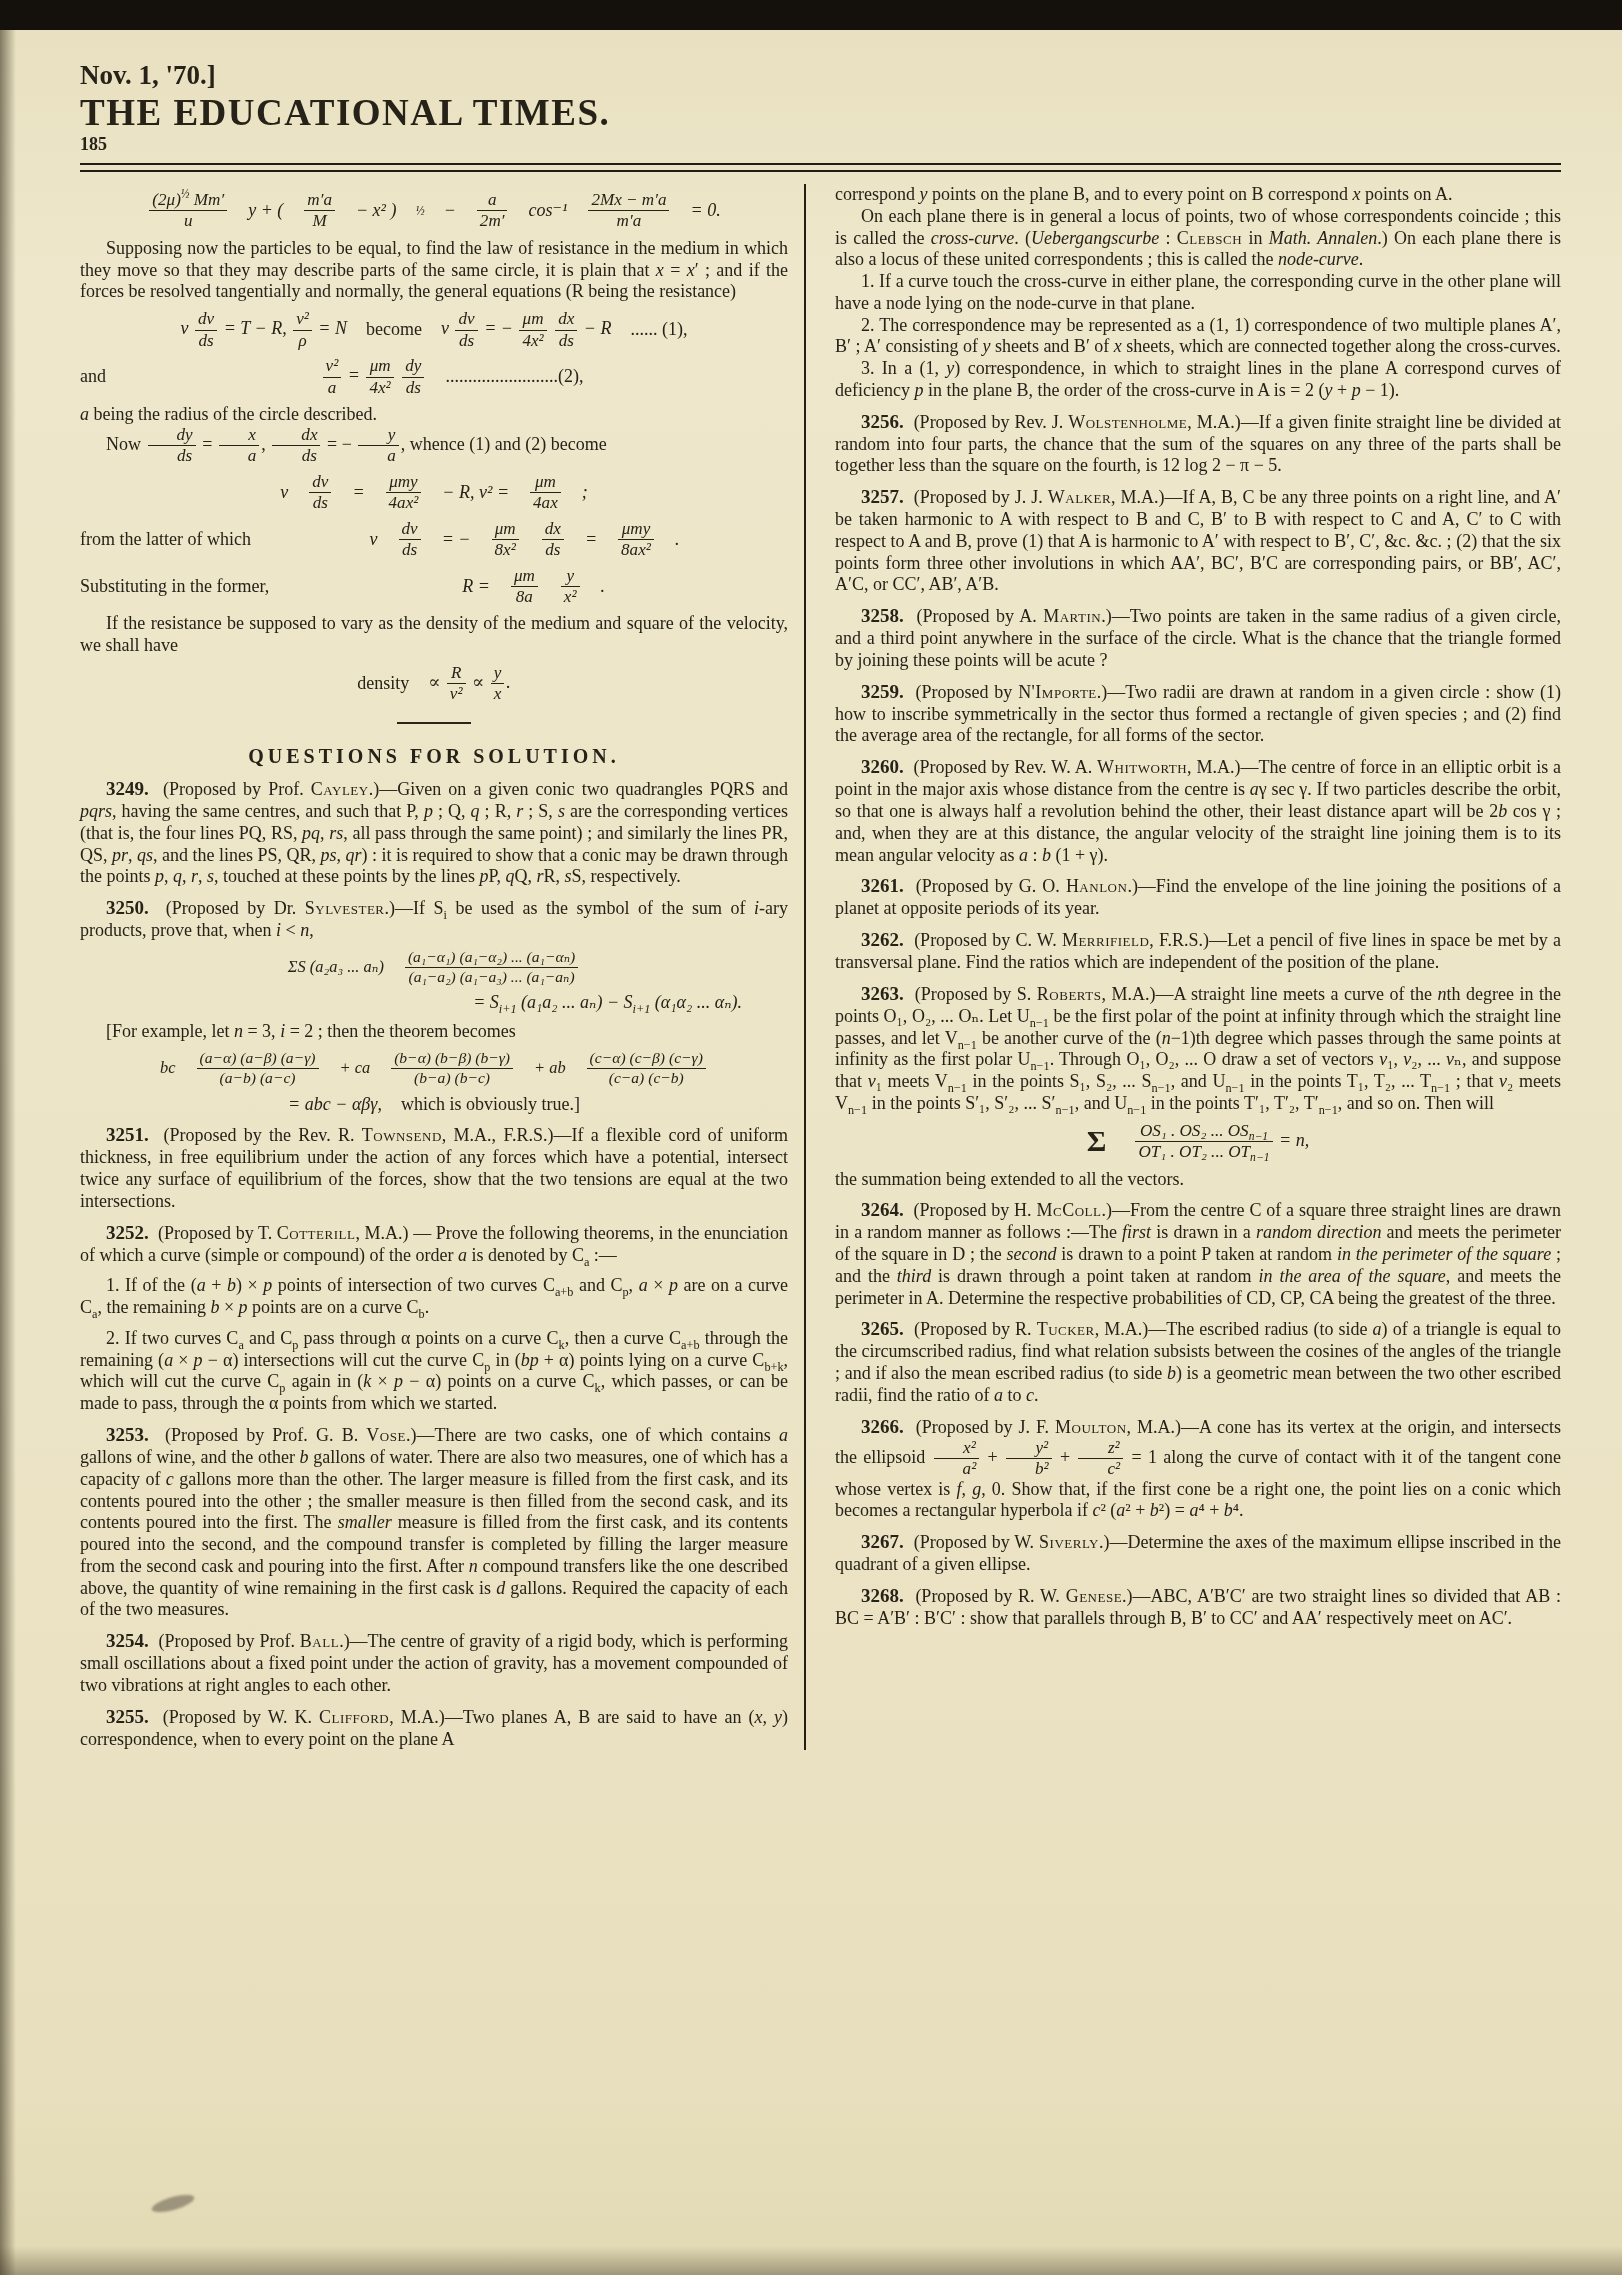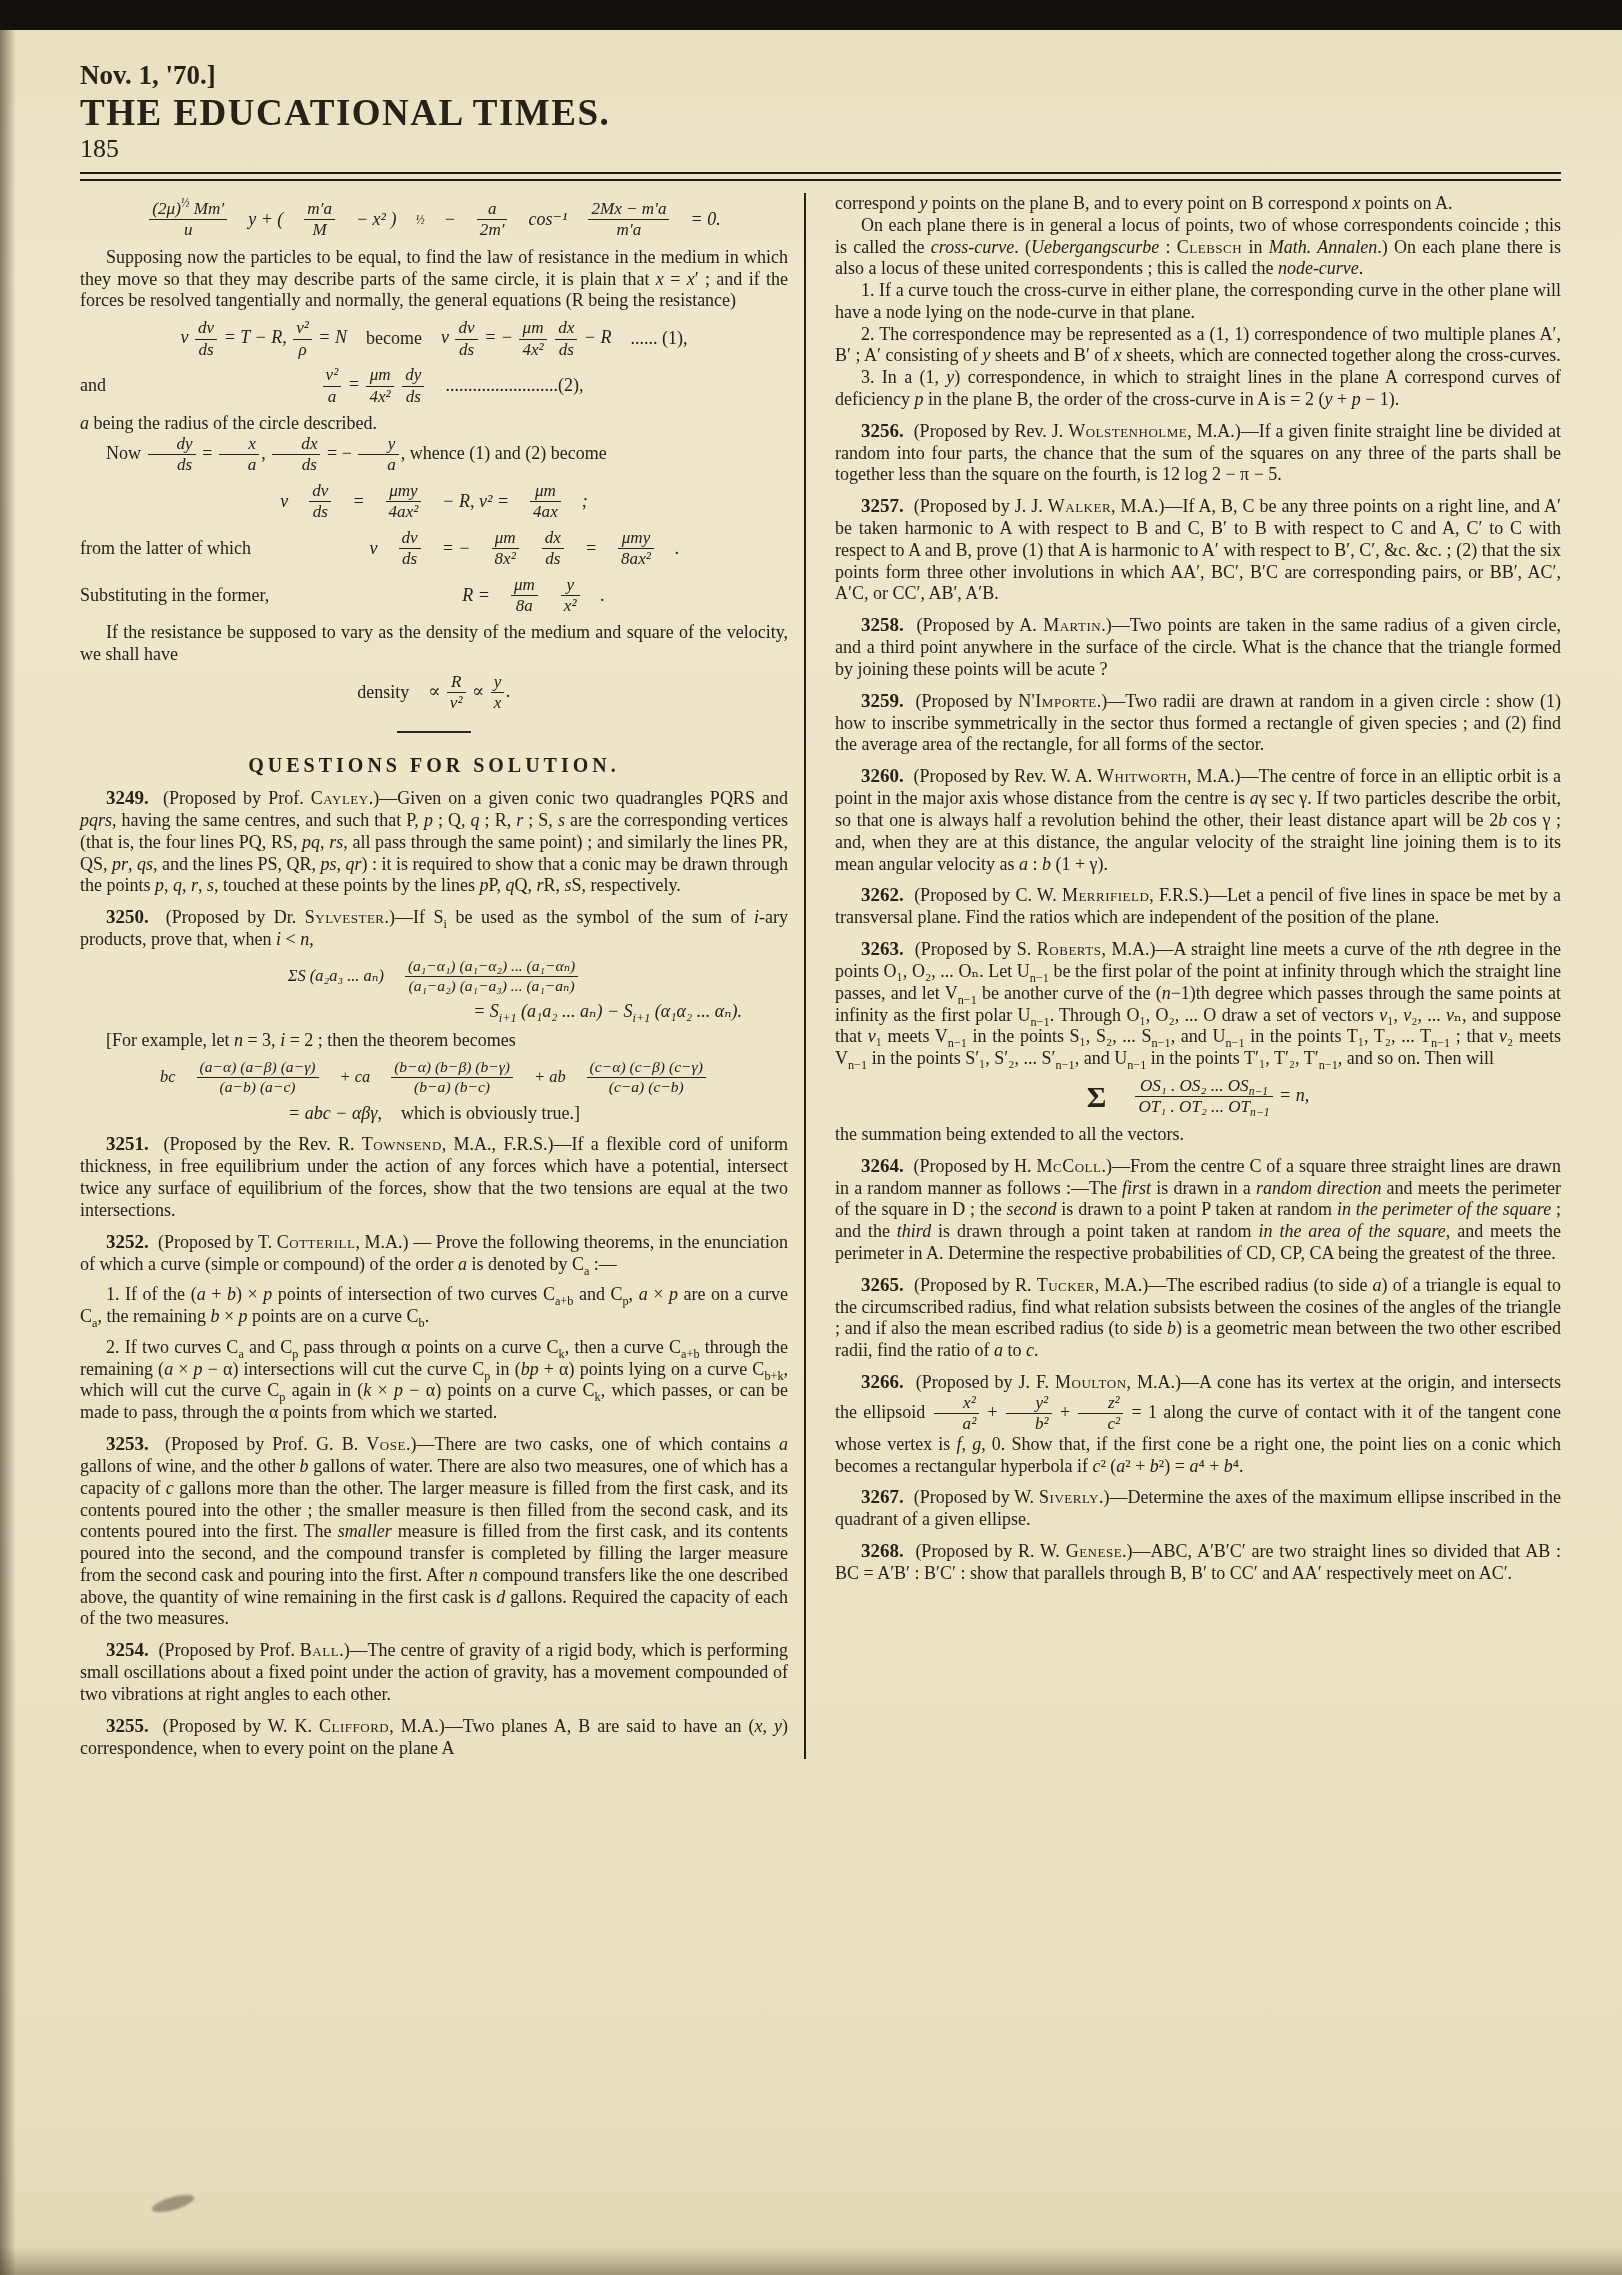--- a/index.html
+++ b/index.html
@@ -10,21 +10,21 @@
   .scan-left{position:absolute;top:30px;left:0;bottom:0;width:16px;
     background:linear-gradient(90deg,rgba(45,37,20,.55),rgba(45,37,20,0));}
   .scan-bottom{position:absolute;left:0;right:0;bottom:0;height:30px;
     background:linear-gradient(0deg,rgba(55,46,26,.4),rgba(55,46,26,0));}
   .smudge{position:absolute;left:151px;bottom:66px;width:44px;height:13px;background:#6d6554;
     border-radius:50%;transform:rotate(-16deg);opacity:.6;filter:blur(1px);}
   .content{position:absolute;top:30px;left:0;right:0;padding:30px 62px 0 80px;}
   .masthead{display:flex;align-items:baseline;margin-bottom:8px;flex-direction:column;}
   .date{font-size:27px;font-weight:bold;white-space:nowrap;}
   .title{flex:1;text-align:center;font-size:37px;font-weight:bold;letter-spacing:1.5px;margin:0;}
-  .pageno{font-size:26px;font-weight:normal;white-space:nowrap;}
+  .pageno{font-size:18px;font-weight:bold;white-space:nowrap;}
   .rule{height:5px;border-top:2.5px solid #221d14;border-bottom:2px solid #221d14;margin-bottom:12px;}
   .columns{display:flex;align-items:stretch;}
   .col{font-size:18px;line-height:1.21;text-align:justify;}
   .col.left{width:708px;padding-right:16px;}
   .divider{width:2px;background:#241f15;}
   .col.right{flex:1;padding-left:29px;}
   p{margin:0;}
   .ind{text-indent:26px;}
   .q{text-indent:26px;margin-top:9px;}
   .qnum{font-weight:bold;font-size:19px;}
@@ -217,20 +217,21 @@
         <p class="q"><span class="qnum">3256.</span>&nbsp; <span>(Proposed by Rev. J. <span class="sc">Wolstenholme</span>, M.A.)—If a given finite straight line be divided at random into four parts, the chance that the sum of the squares on any three of the parts shall be together less than the square on the fourth, is 12 log 2 − π − 5.</span></p>
 
         <p class="q"><span class="qnum">3257.</span>&nbsp; <span>(Proposed by J. J. <span class="sc">Walker</span>, M.A.)—If A, B, C be any three points on a right line, and A′ be taken harmonic to A with respect to B and C, B′ to B with respect to C and A, C′ to C with respect to A and B, prove (1) that A is harmonic to A′ with respect to B′, C′, &amp;c. &amp;c. ; (2) that the six points form three other involutions in which AA′, BC′, B′C are corresponding pairs, or BB′, AC′, A′C, or CC′, AB′, A′B.</span></p>
 
         <p class="q"><span class="qnum">3258.</span>&nbsp; <span>(Proposed by A. <span class="sc">Martin</span>.)—Two points are taken in the same radius of a given circle, and a third point anywhere in the surface of the circle. What is the chance that the triangle formed by joining these points will be acute ?</span></p>
 
         <p class="q"><span class="qnum">3259.</span>&nbsp; <span>(Proposed by <span class="sc">N'Importe</span>.)—Two radii are drawn at random in a given circle : show (1) how to inscribe symmetrically in the sector thus formed a rectangle of given species ; and (2) find the average area of the rectangle, for all forms of the sector.</span></p>
 
         <p class="q"><span class="qnum">3260.</span>&nbsp; <span>(Proposed by Rev. W. A. <span class="sc">Whitworth</span>, M.A.)—The centre of force in an elliptic orbit is a point in the major axis whose distance from the centre is <em>a</em>γ sec γ. If two particles describe the orbit, so that one is always half a revolution behind the other, their least distance apart will be 2<em>b</em> cos γ ; and, when they are at this distance, the angular velocity of the straight line joining them is to its mean angular velocity as <em>a</em> : <em>b</em> (1 + γ).</span></p>
 
+        <p class="q"><span class="qnum">3261.</span>&nbsp; <span>(Proposed by G. O. <span class="sc">Hanlon</span>.)—Find the envelope of the line joining the positions of a planet at opposite periods of its year.</span></p>
 
         <p class="q"><span class="qnum">3262.</span>&nbsp; <span>(Proposed by C. W. <span class="sc">Merrifield</span>, F.R.S.)—Let a pencil of five lines in space be met by a transversal plane. Find the ratios which are independent of the position of the plane.</span></p>
 
         <p class="q"><span class="qnum">3263.</span>&nbsp; <span>(Proposed by S. <span class="sc">Roberts</span>, M.A.)—A straight line meets a curve of the <em>n</em>th degree in the points O₁, O₂, ... Oₙ. Let U<sub>n−1</sub> be the first polar of the point at infinity through which the straight line passes, and let V<sub>n−1</sub> be another curve of the (<em>n</em>−1)th degree which passes through the same points at infinity as the first polar U<sub>n−1</sub>. Through O₁, O₂, ... O draw a set of vectors <em>v</em>₁, <em>v</em>₂, ... <em>v</em>ₙ, and suppose that <em>v</em>₁ meets V<sub>n−1</sub> in the points S₁, S₂, ... S<sub>n−1</sub>, and U<sub>n−1</sub> in the points T₁, T₂, ... T<sub>n−1</sub> ; that <em>v</em>₂ meets V<sub>n−1</sub> in the points S′₁, S′₂, ... S′<sub>n−1</sub>, and U<sub>n−1</sub> in the points T′₁, T′₂, T′<sub>n−1</sub>, and so on.  Then will</span></p>
         <div class="eqline">
           <span class="eqc">
             <span class="bigsig">Σ</span>
             <span class="eq"><span class="frac"><span class="fn">OS₁ . OS₂ ... OS<sub>n−1</sub></span><span class="fd">OT₁ . OT₂ ... OT<sub>n−1</sub></span></span> = <em>n</em>,</span>
           </span>
         </div>

